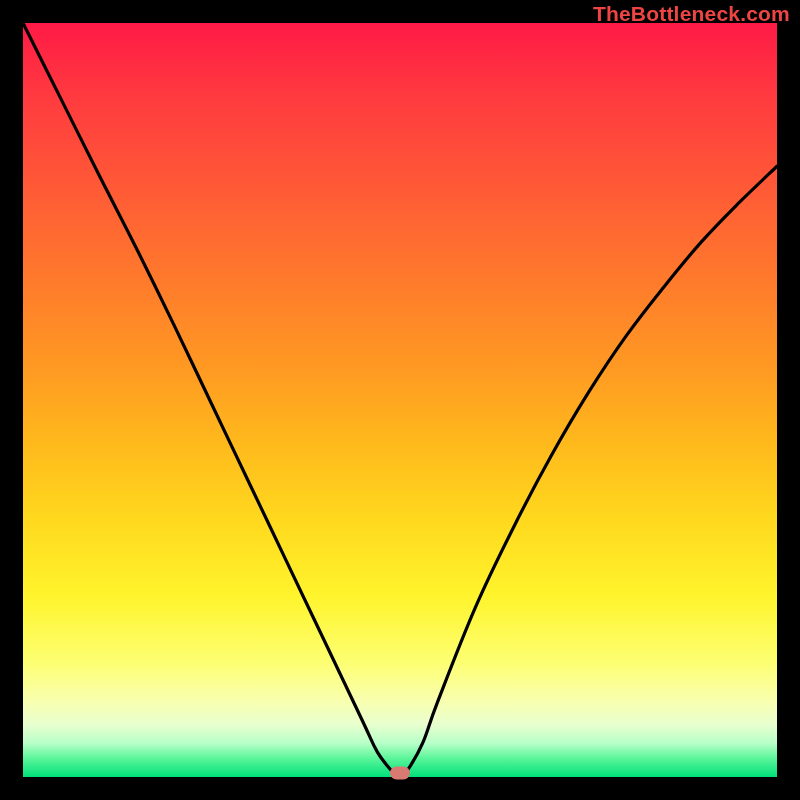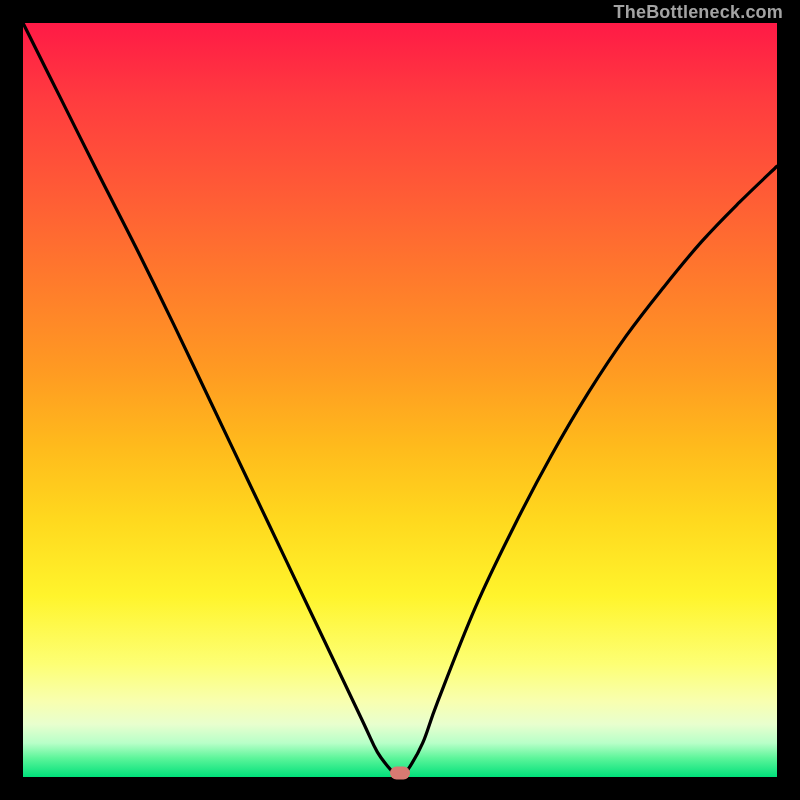--- a/index.html
+++ b/index.html
@@ -37,25 +37,25 @@
       #f8ffb0 90%,
       #e8ffce 93%,
       #b8ffc8 95.5%,
       #5cf59a 97.5%,
       #00e07a 100%
     );
   }
   .watermark {
     position: absolute;
     top: 2px;
-    right: 17px;
+    right: 10px;
     font-family: Arial, Helvetica, sans-serif;
-    font-size: 18px;
+    font-size: 21px;
     font-weight: 600;
-    color: #a3a3a3;
+    color: #ef4444;
     letter-spacing: 0.2px;
     user-select: none;
   }
   svg.curve {
     position: absolute;
     left: 0;
     top: 0;
     width: 754px;
     height: 754px;
     overflow: visible;

